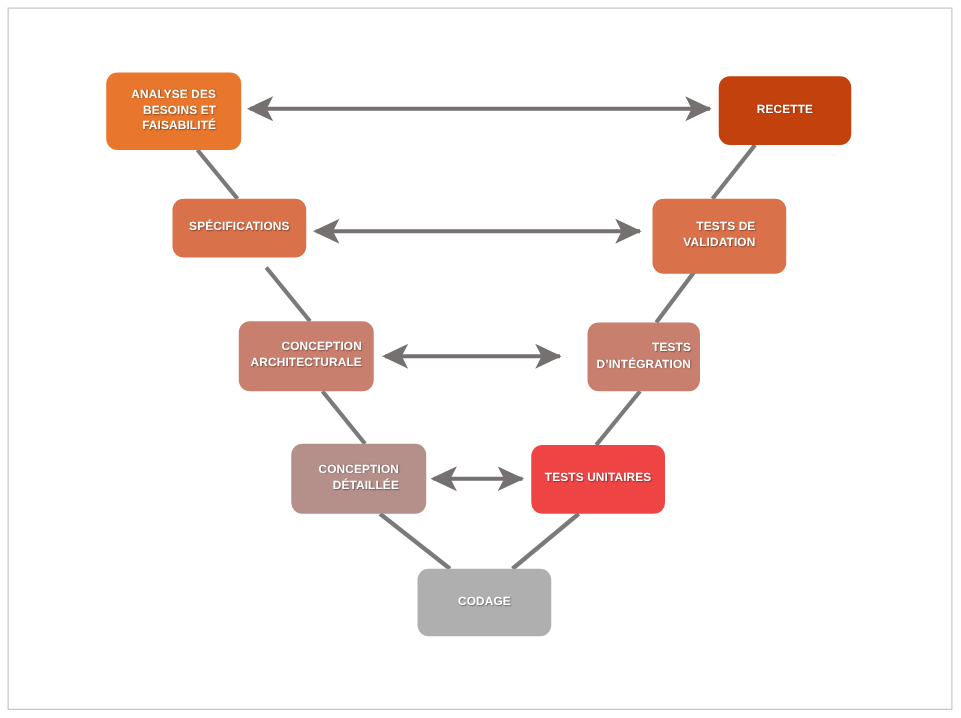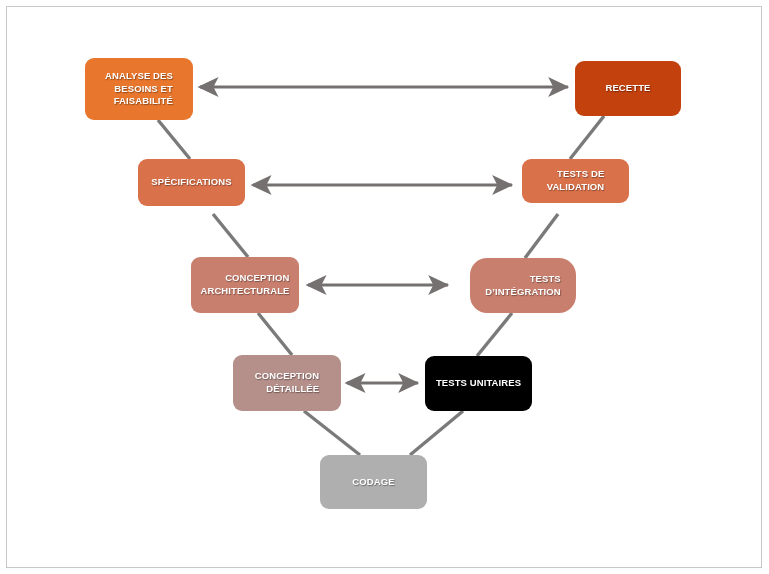--- a/index.html
+++ b/index.html
@@ -94,25 +94,25 @@
         <line x1="347" y1="383" x2="418" y2="383" stroke="#767171" stroke-width="3.2" marker-start="url(#arrowStart)" marker-end="url(#arrowEnd)"></line>
       </g>
   </svg>
 
   <div id="nodes-layer">
       <div class="node" style="left: 85px; top: 58px; width: 108px; height: 62px; background: rgb(232, 118, 44);"><span class="node-label">ANALYSE DES
 BESOINS ET
 FAISABILITÉ</span></div>
       <div class="node" style="left: 575px; top: 61px; width: 106px; height: 55px; background: #c2410c;"><span class="node-label">RECETTE</span></div>
       <div class="node" style="left: 138px; top: 159px; width: 107px; height: 47px; background: rgb(217, 113, 74);"><span class="node-label">SPÉCIFICATIONS</span></div>
-      <div class="node" style="left: 522px; top: 159px; width: 107px; height: 44px; background: rgb(217, 113, 74);"><span class="node-label">TESTS DE
+      <div class="node" style="left: 522px; top: 159px; width: 107px; height: 60px; background: rgb(217, 113, 74);"><span class="node-label">TESTS DE
 VALIDATION</span></div>
       <div class="node" style="left: 191px; top: 257px; width: 108px; height: 56px; background: rgb(201, 127, 110);"><span class="node-label">CONCEPTION
 ARCHITECTURALE</span></div>
-      <div class="node" style="left: 470px; top: 258px; width: 106px; height: 55px; background: rgb(201, 127, 110); border-radius: 17px;"><span class="node-label">TESTS
+      <div class="node" style="left: 470px; top: 258px; width: 90px; height: 55px; background: rgb(201, 127, 110);"><span class="node-label">TESTS
 D’INTÉGRATION</span></div>
       <div class="node" style="left: 233px; top: 355px; width: 108px; height: 56px; background: rgb(181, 143, 138);"><span class="node-label">CONCEPTION
 DÉTAILLÉE</span></div>
-      <div class="node" style="left: 425px; top: 356px; width: 107px; height: 55px; background: #000000;"><span class="node-label">TESTS UNITAIRES</span></div>
-      <div class="node" style="left: 320px; top: 455px; width: 107px; height: 54px; background: rgb(175, 175, 175);"><span class="node-label">CODAGE</span></div>
+      <div class="node" style="left: 425px; top: 356px; width: 107px; height: 55px; background: #ef4444;"><span class="node-label">TESTS UNITAIRES</span></div>
+      <div class="node" style="left: 334px; top: 455px; width: 107px; height: 54px; background: rgb(175, 175, 175);"><span class="node-label">CODAGE</span></div>
     </div>
 
 </div>
 
 </body></html>

